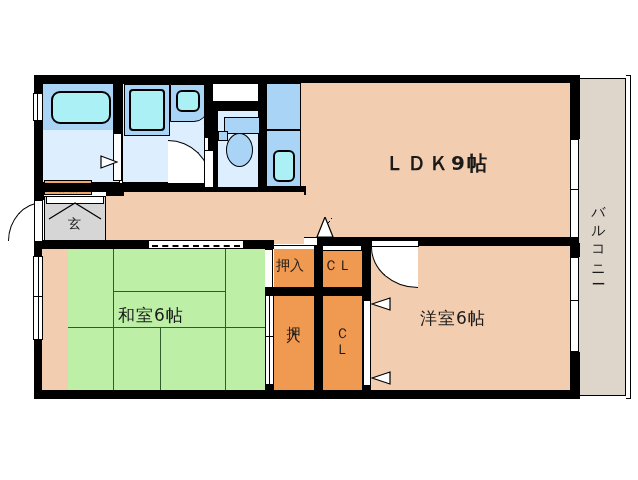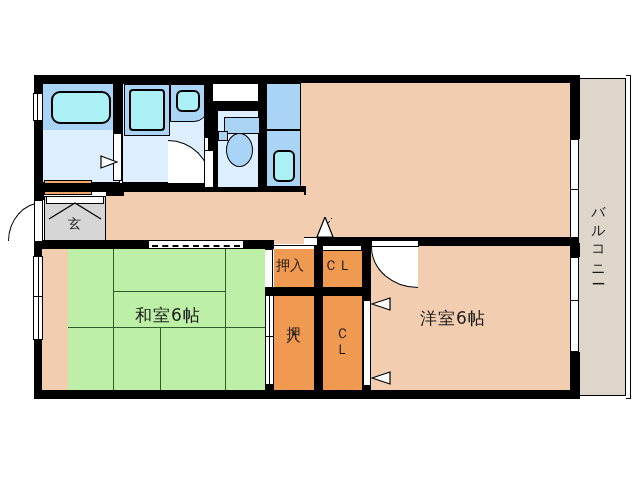--- a/index.html
+++ b/index.html
@@ -99,20 +99,21 @@
   <div class="abs wall" style="left:570px;top:75px;width:10px;height:64px;"></div>
   <div class="abs wall" style="left:570px;top:243px;width:10px;height:14px;"></div>
   <div class="abs wall" style="left:570px;top:352px;width:10px;height:47px;"></div>
 
   <div class="abs window-line" style="left:570px;top:139px;width:9px;height:104px;"></div>
   <div class="abs" style="left:570px;top:189px;width:9px;height:1px;background:#000;"></div>
   <div class="abs window-line" style="left:570px;top:257px;width:9px;height:95px;"></div>
   <div class="abs" style="left:570px;top:300px;width:9px;height:1px;background:#000;"></div>
 
   <div class="abs room-ldk" style="left:300px;top:83px;width:270px;height:160px;"></div>
+  <div class="label lbl-ldk" style="left:385px;top:153px;">ＬＤＫ9帖</div>
 
   <div class="abs water2 ol" style="left:266px;top:83px;width:35px;height:47px;"></div>
   <div class="abs water2 ol" style="left:266px;top:130px;width:35px;height:61px;"></div>
   <div class="abs tub ol2" style="left:273px;top:150px;width:22px;height:32px;border-radius:6px;"></div>
   <div class="abs wall" style="left:262px;top:186px;width:44px;height:9px;"></div>
   <div class="abs wall" style="left:258px;top:75px;width:9px;height:120px;"></div>
 
   <div class="abs wall" style="left:258px;top:237px;width:320px;height:9px;"></div>
 
   <div class="abs white ol" style="left:266px;top:237px;width:52px;height:9px;"></div>
@@ -189,21 +190,21 @@
 
   <div class="abs room-wa" style="left:68px;top:249px;width:197px;height:141px;"></div>
 
   <div class="abs hall" style="left:42px;top:249px;width:26px;height:141px;"></div>
 
   <div class="abs" style="left:113px;top:249px;width:1px;height:141px;background:#2d5c2d;"></div>
   <div class="abs" style="left:68px;top:327px;width:197px;height:1px;background:#2d5c2d;"></div>
   <div class="abs" style="left:113px;top:291px;width:112px;height:1px;background:#2d5c2d;"></div>
   <div class="abs" style="left:225px;top:249px;width:1px;height:141px;background:#2d5c2d;"></div>
   <div class="abs" style="left:160px;top:328px;width:1px;height:62px;background:#2d5c2d;"></div>
-  <div class="label lbl-room" style="left:135px;top:307px;">和室6帖</div>
+  <div class="label lbl-room" style="left:118px;top:307px;">和室6帖</div>
 
   <div class="abs white" style="left:33px;top:256px;width:10px;height:84px;border:1px solid #000;"></div>
   <div class="abs" style="left:38px;top:256px;width:1px;height:84px;background:#000;"></div>
   <div class="abs" style="left:33px;top:296px;width:10px;height:1px;background:#000;"></div>
 
   <div class="abs wall" style="left:265px;top:293px;width:9px;height:97px;"></div>
   <div class="abs white" style="left:265px;top:293px;width:9px;height:92px;border:1px solid #000;"></div>
   <div class="abs" style="left:269px;top:293px;width:1px;height:92px;background:#000;"></div>
   <div class="abs" style="left:265px;top:336px;width:9px;height:1px;background:#000;"></div>
 

